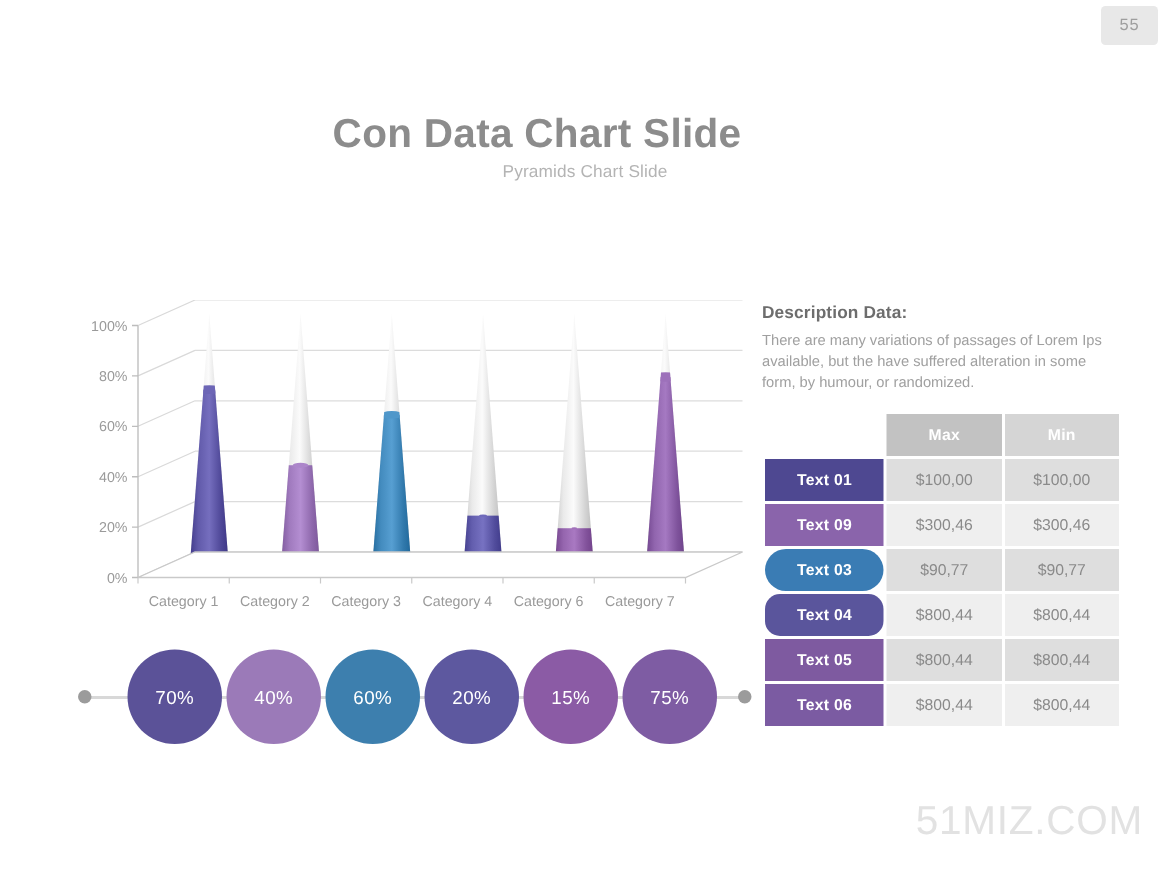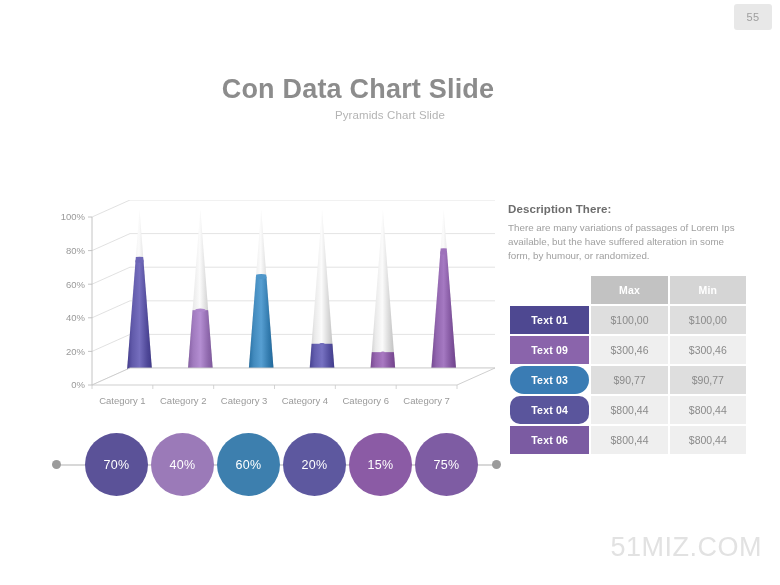--- a/index.html
+++ b/index.html
@@ -367,21 +367,21 @@
       </div>
       <div class="circ" style="left: 309px; background: rgb(139, 91, 165);">
         <span>15%</span>
       </div>
       <div class="circ" style="left: 375px; background: rgb(126, 92, 163);">
         <span>75%</span>
       </div>
     </div>
 </div>
 
-<div class="desc-title">Description There:</div>
+<div class="desc-title">Description Data:</div>
 <div class="desc-body">There are many variations of passages  of Lorem Ips available, but the have suffered alteration in some form, by humour, or randomized.</div>
 
 <table class="tbl">
   <thead>
     <tr>
       <th class="th-empty col-label"></th>
       <th class="th-cell th-max col-val">Max</th>
       <th class="th-cell th-min col-val">Min</th>
     </tr>
   </thead>
@@ -399,20 +399,25 @@
       <tr class="row-a">
         <td class="lbl-cell col-label" style="background: rgb(58, 124, 180); border-radius: 14px;">Text 03</td>
         <td class="val-cell col-val">$90,77</td>
         <td class="val-cell col-val">$90,77</td>
       </tr>
       <tr class="row-b">
         <td class="lbl-cell col-label" style="background: rgb(90, 85, 156); border-radius: 10px;">Text 04</td>
         <td class="val-cell col-val">$800,44</td>
         <td class="val-cell col-val">$800,44</td>
       </tr>
+      <tr class="row-a">
+        <td class="lbl-cell col-label" style="background: rgb(126, 90, 160);">Text 05</td>
+        <td class="val-cell col-val">$800,44</td>
+        <td class="val-cell col-val">$800,44</td>
+      </tr>
       <tr class="row-b">
         <td class="lbl-cell col-label" style="background: rgb(123, 91, 162);">Text 06</td>
         <td class="val-cell col-val">$800,44</td>
         <td class="val-cell col-val">$800,44</td>
       </tr>
     </tbody>
 </table>
 
 <div class="watermark">51MIZ.COM</div>
 

